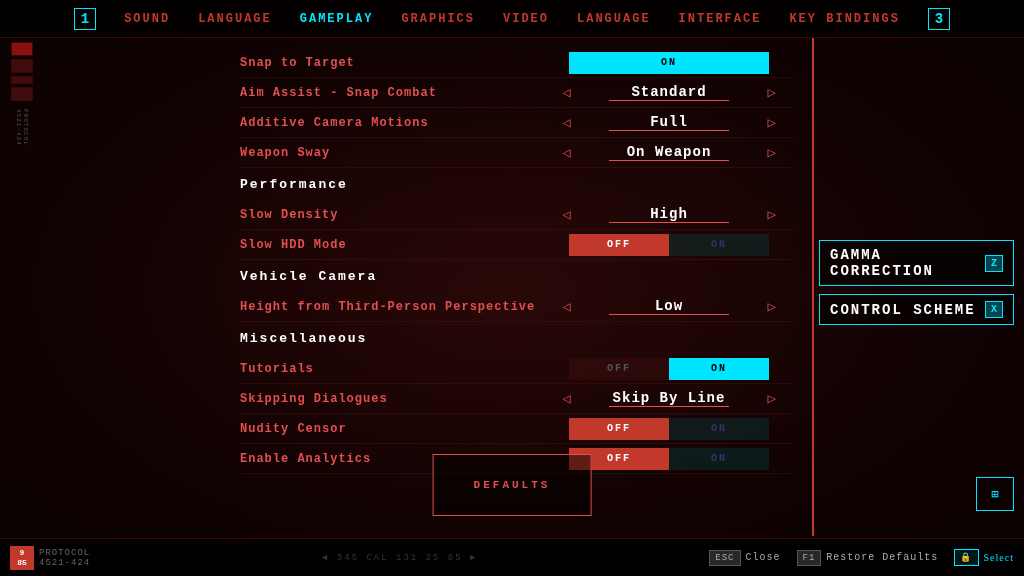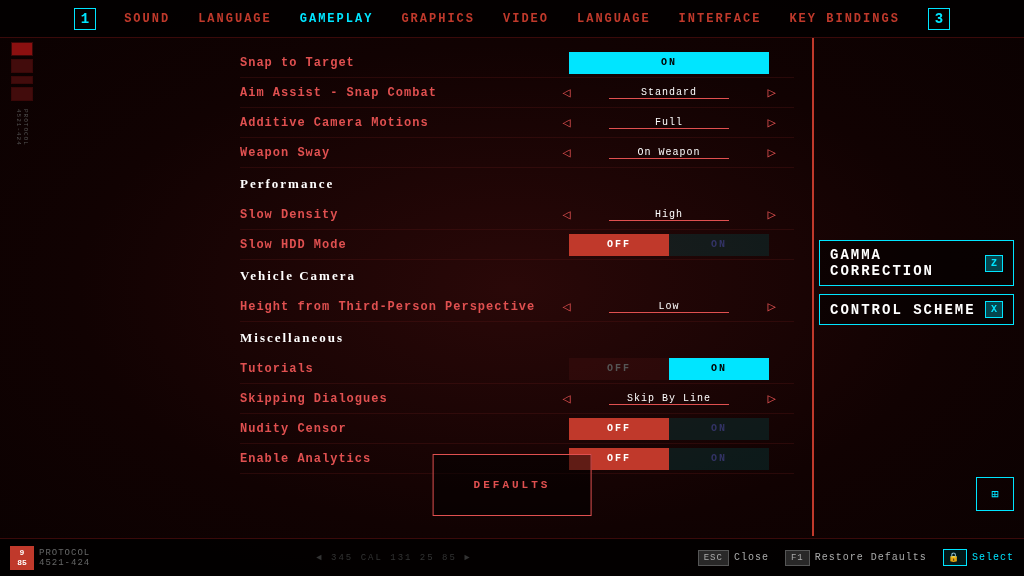--- a/index.html
+++ b/index.html
@@ -157,36 +157,35 @@
     }
 
     .arrow-btn {
       color: #e05050;
       font-size: 14px;
       cursor: pointer;
       padding: 0 8px;
     }
 
     .selector-value {
-      font-size: 10px;
-      font-weight: normal;
+      font-size: 14px;
+      font-weight: bold;
       letter-spacing: 1px;
       color: #fff;
       min-width: 120px;
       text-align: center;
       border-bottom: 1px solid #e05050;
     }
 
     
     .section-header {
       height: 32px;
       display: flex;
       align-items: center;
       padding-left: 0;
-      font-family: Liberation Serif, serif;
     }
 
     .section-title {
       font-size: 13px;
       font-weight: bold;
       letter-spacing: 2px;
       color: #fff;
     }
 
     
@@ -583,16 +582,16 @@
     <div class="bottom-action">
       <span class="bottom-action-key">ESC</span>
       <span class="bottom-action-label">Close</span>
     </div>
     <div class="bottom-action">
       <span class="bottom-action-key">F1</span>
       <span class="bottom-action-label">Restore Defaults</span>
     </div>
     <div class="bottom-action">
       <span class="bottom-action-key cyan">🔒</span>
-      <span class="bottom-action-label" style="color:#00e5ff;">Select</span>
+      <span class="bottom-action-label" style="color:#00e5ff;font-family:Liberation Serif, serif;">Select</span>
     </div>
   </div>
 </div>
 
 </body></html>

